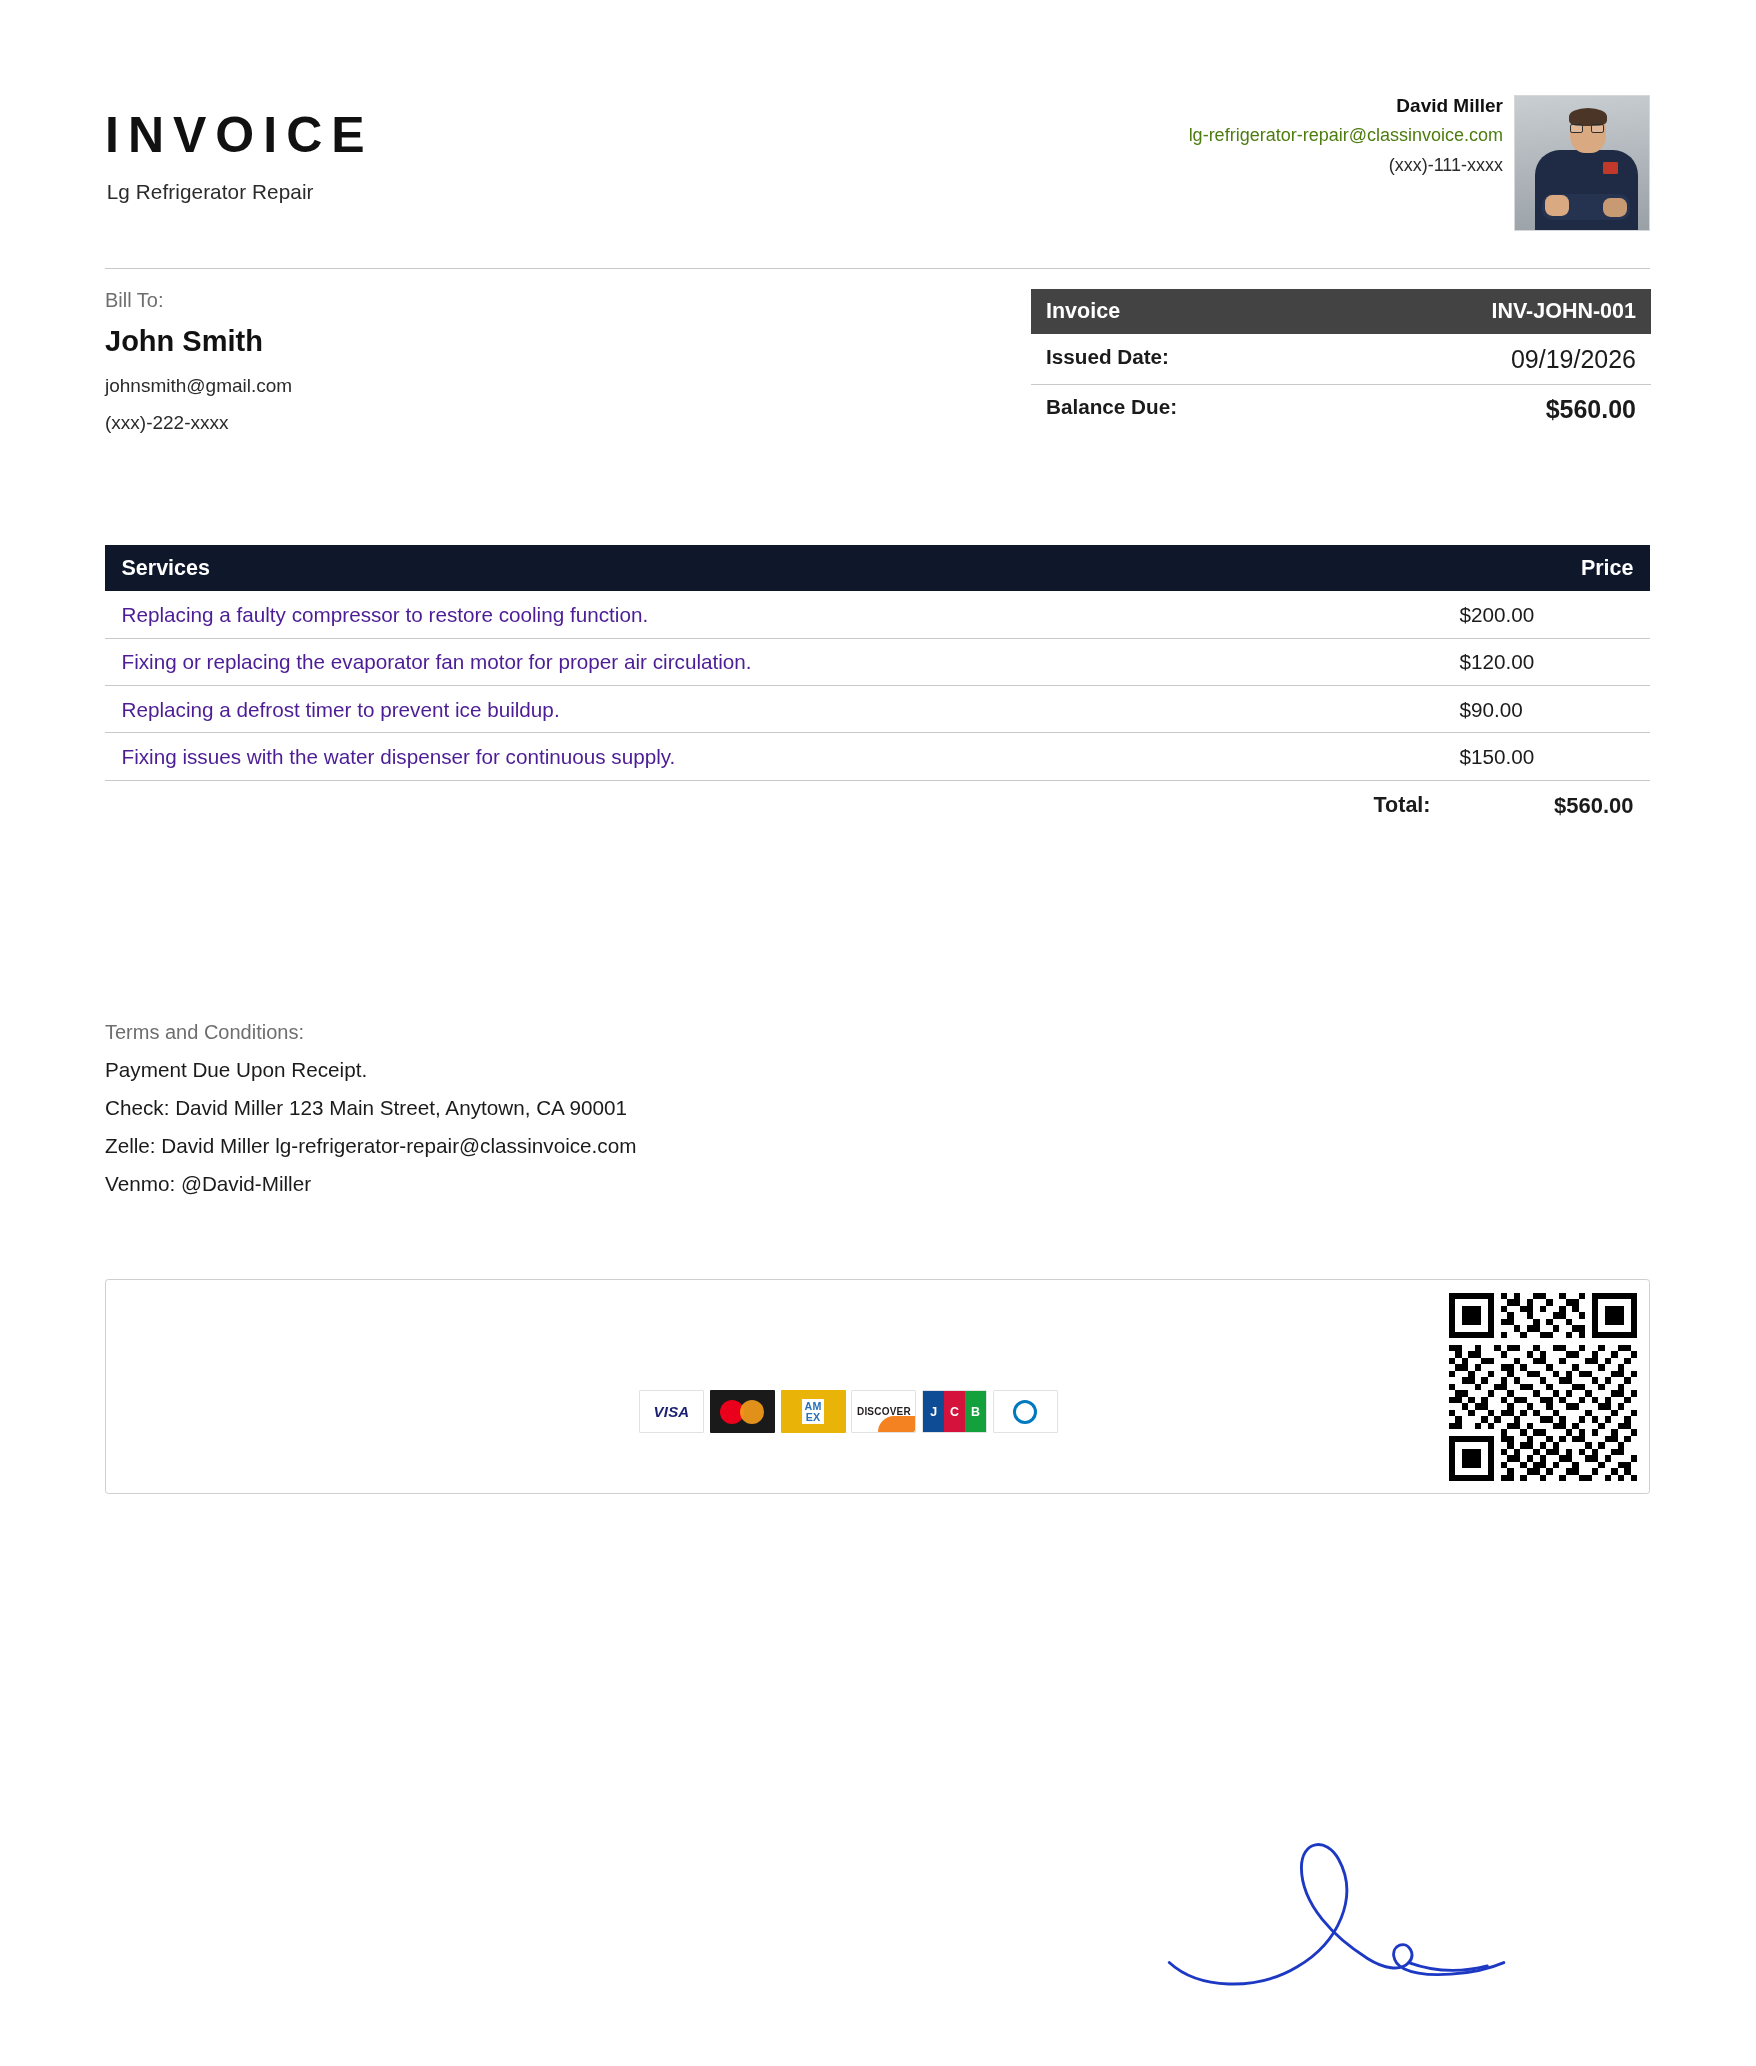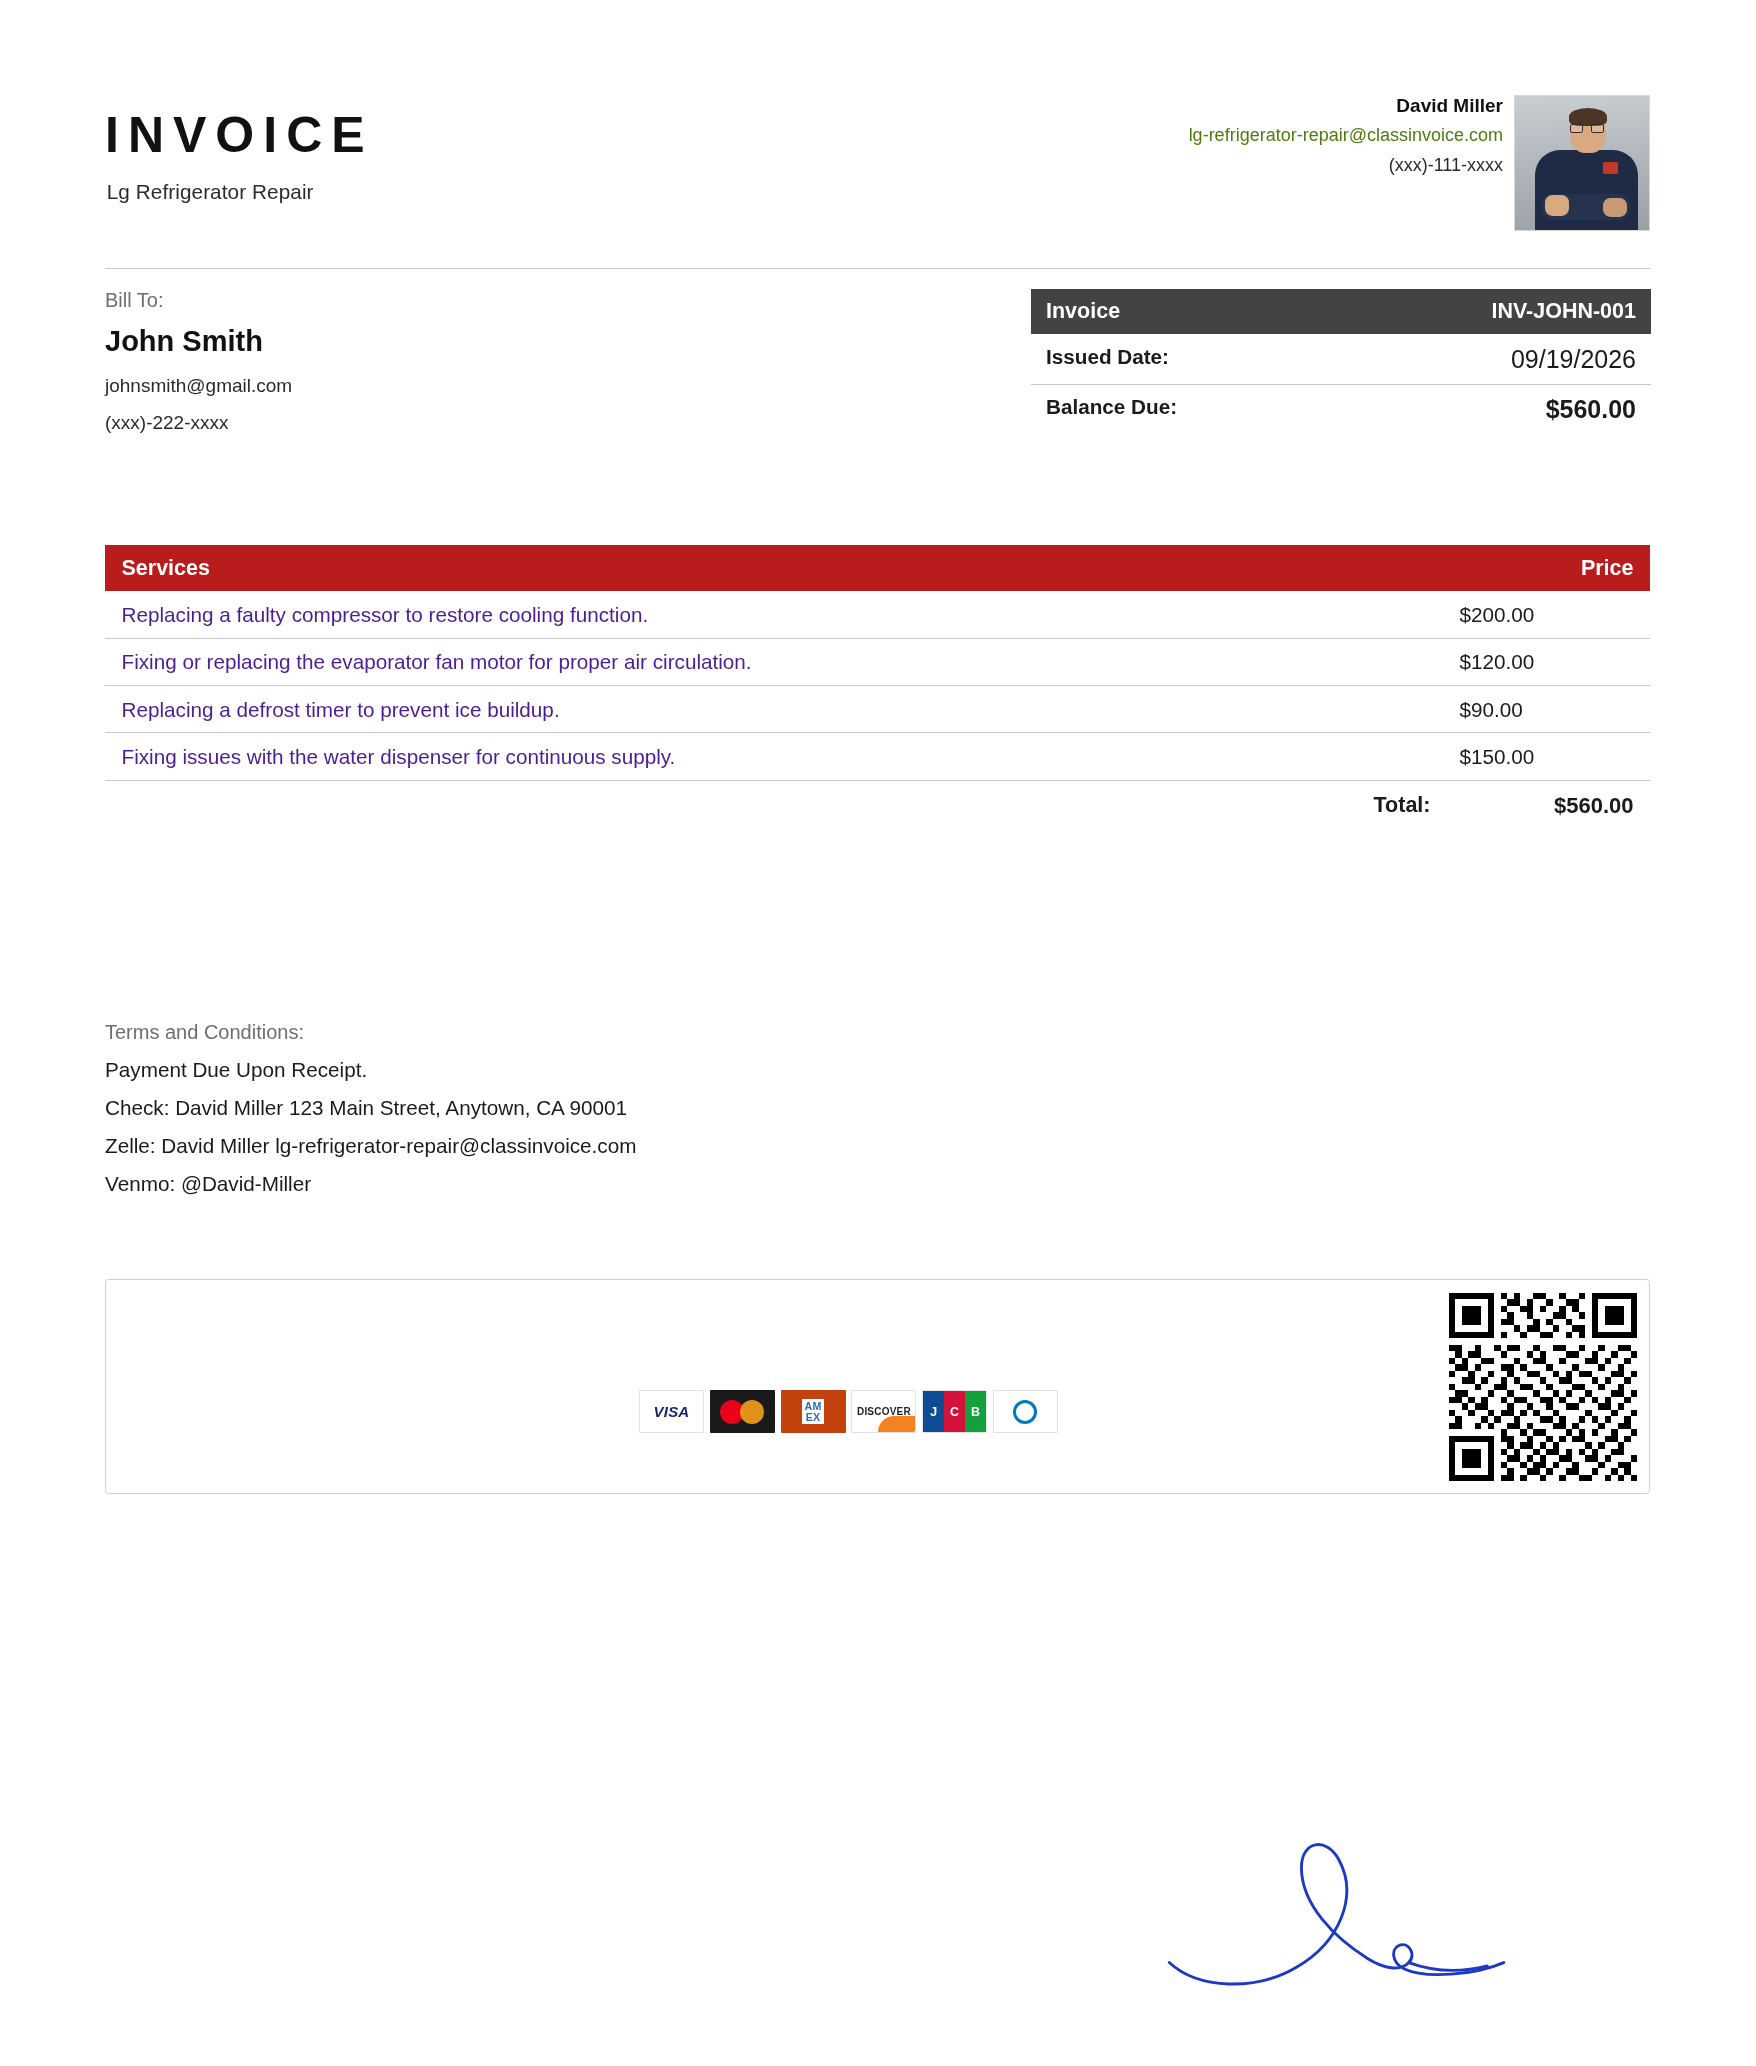--- a/index.html
+++ b/index.html
@@ -199,21 +199,21 @@
   .meta-row.last { border-bottom: none; }
 
   
   .services {
     position: absolute;
     left: 105px;
     top: 545px;
     width: 1545px;
   }
   .svc-head {
-    background: #b91c1c;
+    background: #0f172a;
     color: #ffffff;
     display: flex;
     align-items: center;
     padding: 10.7px 16.5px 10.7px 16.5px;
   }
   .svc-head .c1 { flex: 1; font-size: 21.5px; font-weight: 700; }
   .svc-head .c2 { width: 174px; text-align: right; font-size: 21.5px; font-weight: 700; }
   .svc-row {
     display: flex;
     align-items: center;
@@ -293,21 +293,21 @@
     font-weight: 700;
     letter-spacing: 0.2px;
     overflow: hidden;
     position: relative;
   }
   .card-visa { background: #ffffff; border: 0.8px solid #e2e2e2; color: #1a1f71; font-style: italic; font-size: 15px; }
   .card-mc { background: #1a1a1a; }
   .card-mc .circ { position: absolute; width: 24px; height: 24px; border-radius: 50%; top: 9.5px; }
   .card-mc .c-red { background: #eb001b; left: 10.7px; }
   .card-mc .c-yel { background: #f79e1b; right: 10.7px; opacity: .9; }
-  .card-amex { background: #c2410c; color: #fff; font-size: 10.7px; line-height: 1; text-align: center; }
+  .card-amex { background: #eab308; color: #fff; font-size: 10.7px; line-height: 1; text-align: center; }
   .card-disc { background: #ffffff; border: 0.8px solid #e2e2e2; color: #231f20; font-size: 10px; }
   .card-disc .swoosh { position: absolute; bottom: 0; right: 0; width: 37px; height: 16.5px; background: #f58220; border-radius: 25px 0 4.1px 0; }
   .card-jcb { background: #ffffff; border: 0.8px solid #e2e2e2; display: flex; gap: 0; }
   .card-jcb span { width: 33.33%; height: 100%; display: flex; align-items: center; justify-content: center; color: #fff; font-size: 12.4px; font-weight: 700; }
   .jcb-b { background: #0e4c96; }
   .jcb-r { background: #d4123b; }
   .jcb-g { background: #14a03c; }
   .card-diners { background: #ffffff; border: 0.8px solid #e2e2e2; }
   .card-diners .ring { width: 24px; height: 24px; border-radius: 50%; border: 3.7px solid #0079be; }
 

